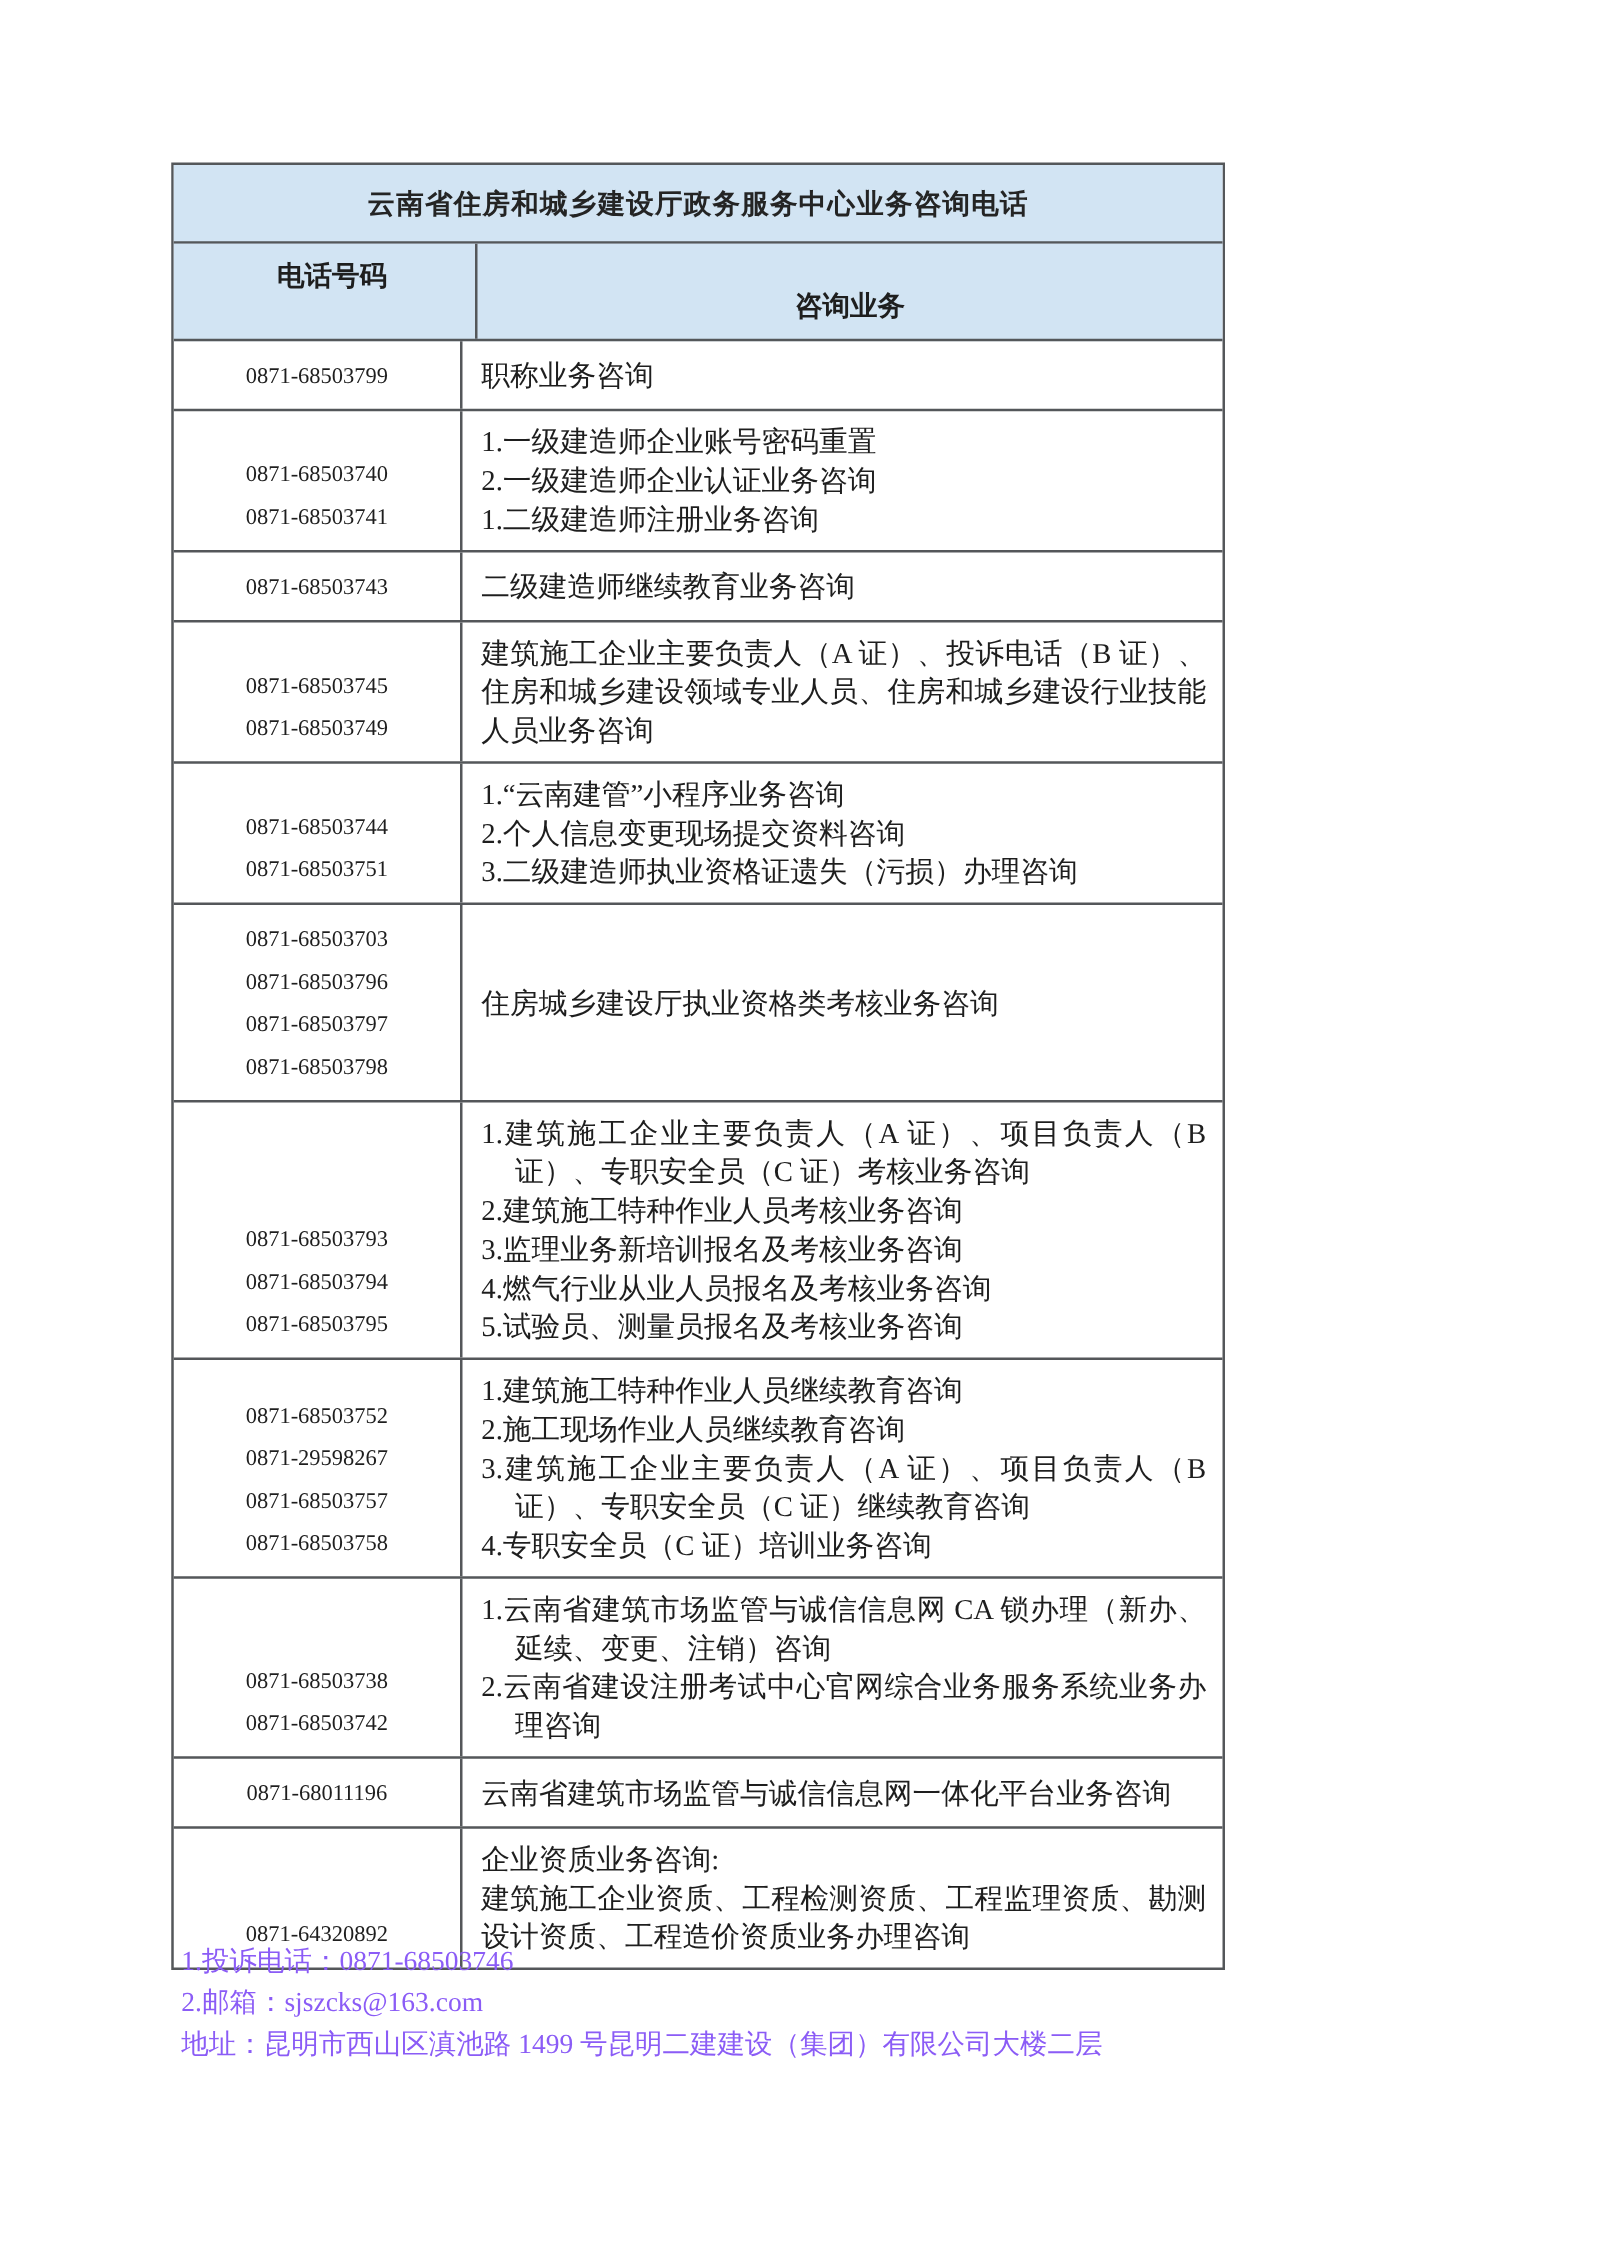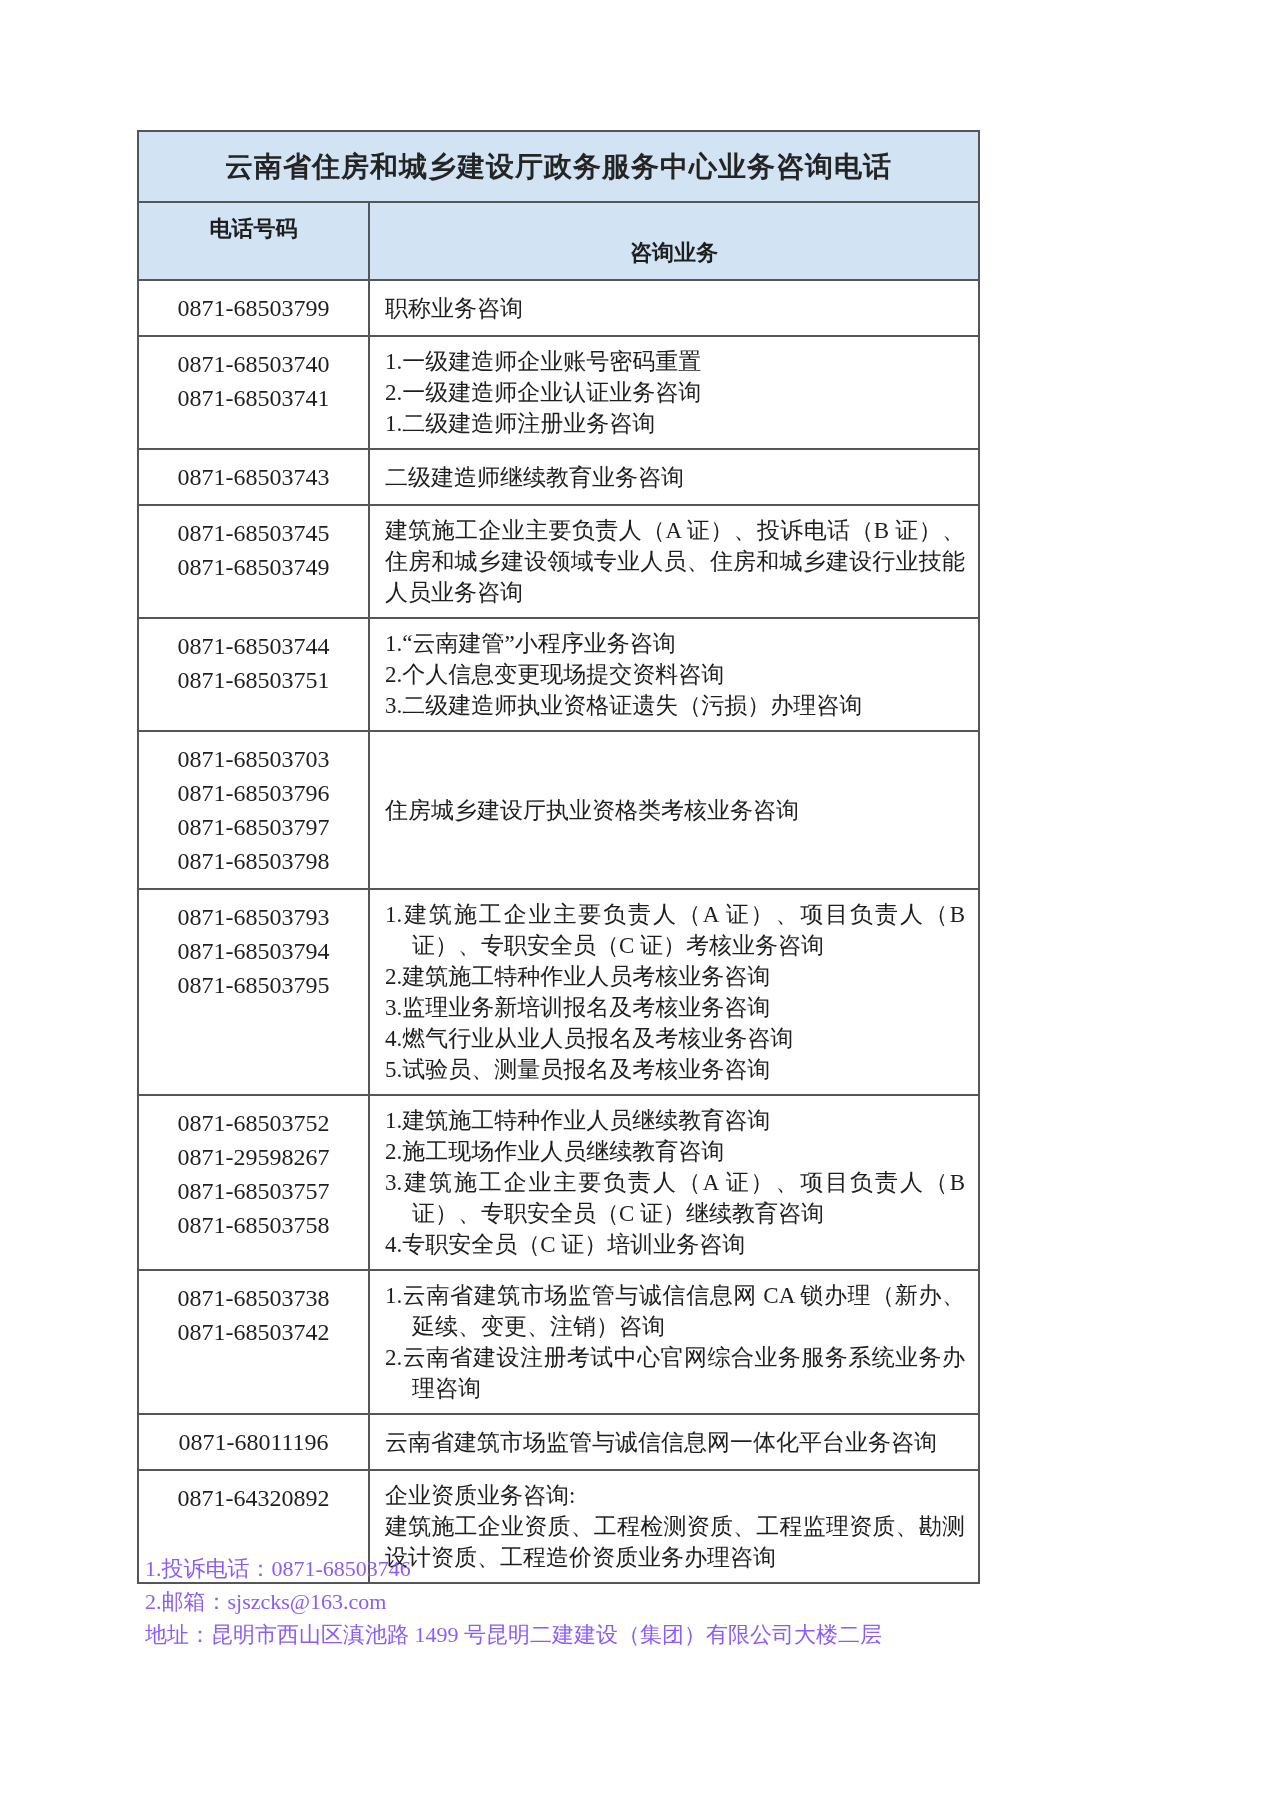--- a/index.html
+++ b/index.html
@@ -20,39 +20,39 @@
   
   .doc{
     position:absolute;left:137px;top:130px;width:843px;
     border:2px solid var(--border);
     background:#ffffff;
   }
   .title-bar{
     background:var(--header-bg);
     border-bottom:2px solid var(--border);
     text-align:center;
-    font-size:28px;font-weight:bold;letter-spacing:1px;
+    font-size:22px;font-weight:bold;letter-spacing:1px;
     padding:16px 6px 15px 6px;
     color:#242424;
   }
   .head-row{
     display:flex;background:var(--header-bg);
     border-bottom:2px solid var(--border);
     font-weight:bold;font-size:22px;
   }
   .head-row .hcell{padding:11px 4px;text-align:center;}
-  .col-phone-w{width:231px;flex:none;border-right:2px solid var(--border);}
+  .col-phone-w{width:231px;flex:none;border-right:2px solid var(--border);margin-left:12px;}
   .col-biz-w{flex:1;margin-top:24px;}
 
   .tr{display:flex;border-bottom:2px solid var(--border);}
   .tr:last-child{border-bottom:none;}
   .td-phone{
     width:231px;flex:none;border-right:2px solid var(--border);
-    display:flex;flex-direction:column;justify-content:flex-start;align-items:center;
-    padding:10px 4px;font-size:24px;line-height:34px;text-align:center;
+    display:flex;flex-direction:column;justify-content:flex-end;align-items:center;
+    padding:10px 4px;font-size:18px;line-height:34px;text-align:center;
   }
   .td-biz{
     flex:1;display:flex;flex-direction:column;justify-content:center;
     padding:9px 13px 9px 15px;font-size:23px;line-height:31px;
   }
   .line{text-align:justify;}
   .line.hang{padding-left:27px;text-indent:-27px;}
 
   
   .notes{

